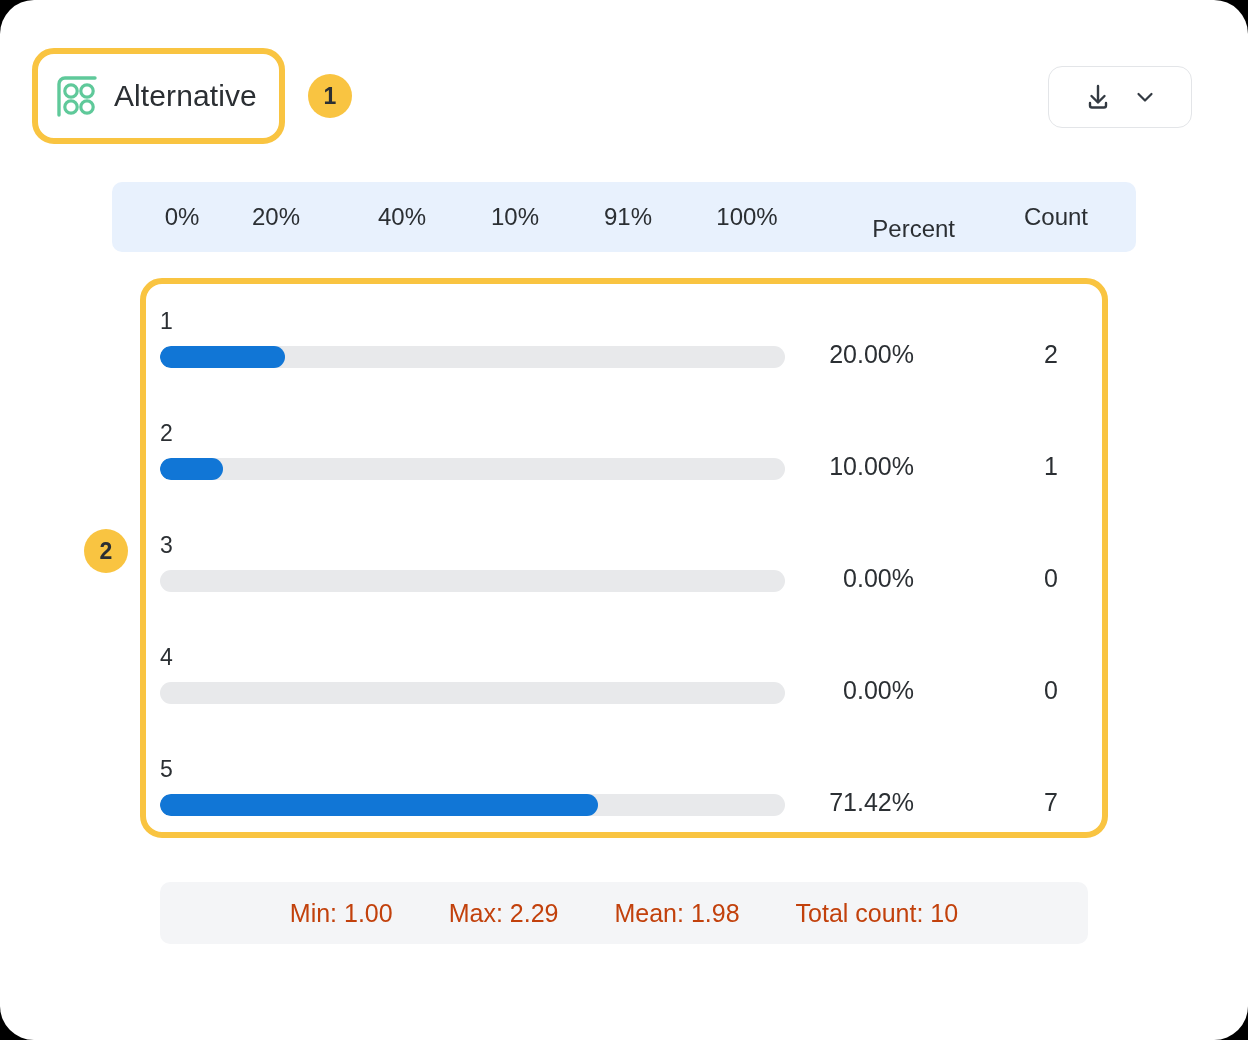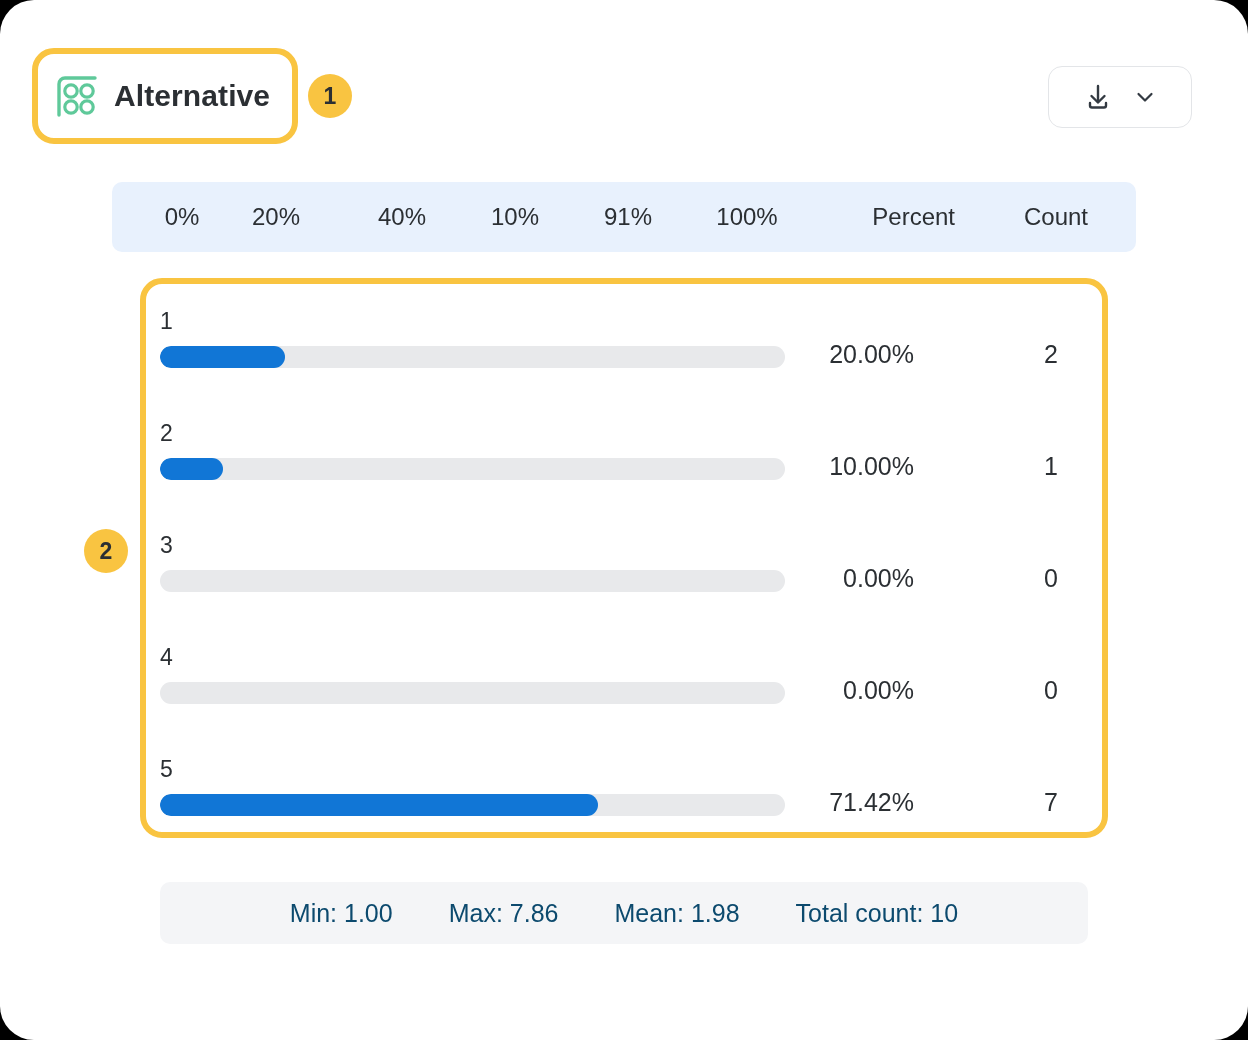--- a/index.html
+++ b/index.html
@@ -40,21 +40,21 @@
     gap: 14px;
     border: 6px solid #F9C441;
     border-radius: 22px;
     background: #ffffff;
   }
 
   .alt-icon { width: 46px; height: 46px; display: block; flex: 0 0 auto; }
 
   .title-text {
     font-size: 30px;
-    font-weight: 700;
+    font-weight: 400;
     color: #2b2f33;
     letter-spacing: 0.1px;
     white-space: nowrap;
   }
 
   .badge {
     position: absolute;
     width: 44px;
     height: 44px;
     border-radius: 50%;
@@ -112,21 +112,21 @@
   .col-head {
     position: absolute;
     top: 0;
     height: 70px;
     display: flex;
     align-items: center;
     font-size: 24px;
     color: #2b2f33;
     white-space: nowrap;
   }
-  .col-head.percent { right: 181px; }
+  .col-head.percent { right: 181px; margin-top: 12px; }
   .col-head.count   { right: 48px; }
 
   
   .rows-highlight {
     position: absolute;
     left: 140px;
     top: 278px;
     width: 968px;
     height: 560px;
     border: 6px solid #F9C441;
@@ -203,21 +203,21 @@
     background: #f4f5f7;
     border-radius: 10px;
     display: flex;
     align-items: center;
     justify-content: center;
     gap: 56px;
   }
 
   .stat {
     font-size: 25px;
-    color: #0c4a6e;
+    color: #c2410c;
     white-space: nowrap;
   }
 </style>
 </head>
 <body>
 
 <div class="page-card">
 
   <div class="topbar">
 
@@ -312,18 +312,18 @@
         </div>
         <div class="row-percent">71.42%</div>
         <div class="row-count">7</div>
       </div>
 
     </div>
   </div>
 
   <div class="stats-bar">
     <span class="stat">Min: 1.00</span>
-    <span class="stat">Max: 7.86</span>
+    <span class="stat">Max: 2.29</span>
     <span class="stat">Mean: 1.98</span>
     <span class="stat">Total count: 10</span>
   </div>
 
 </div>
 
 </body></html>

